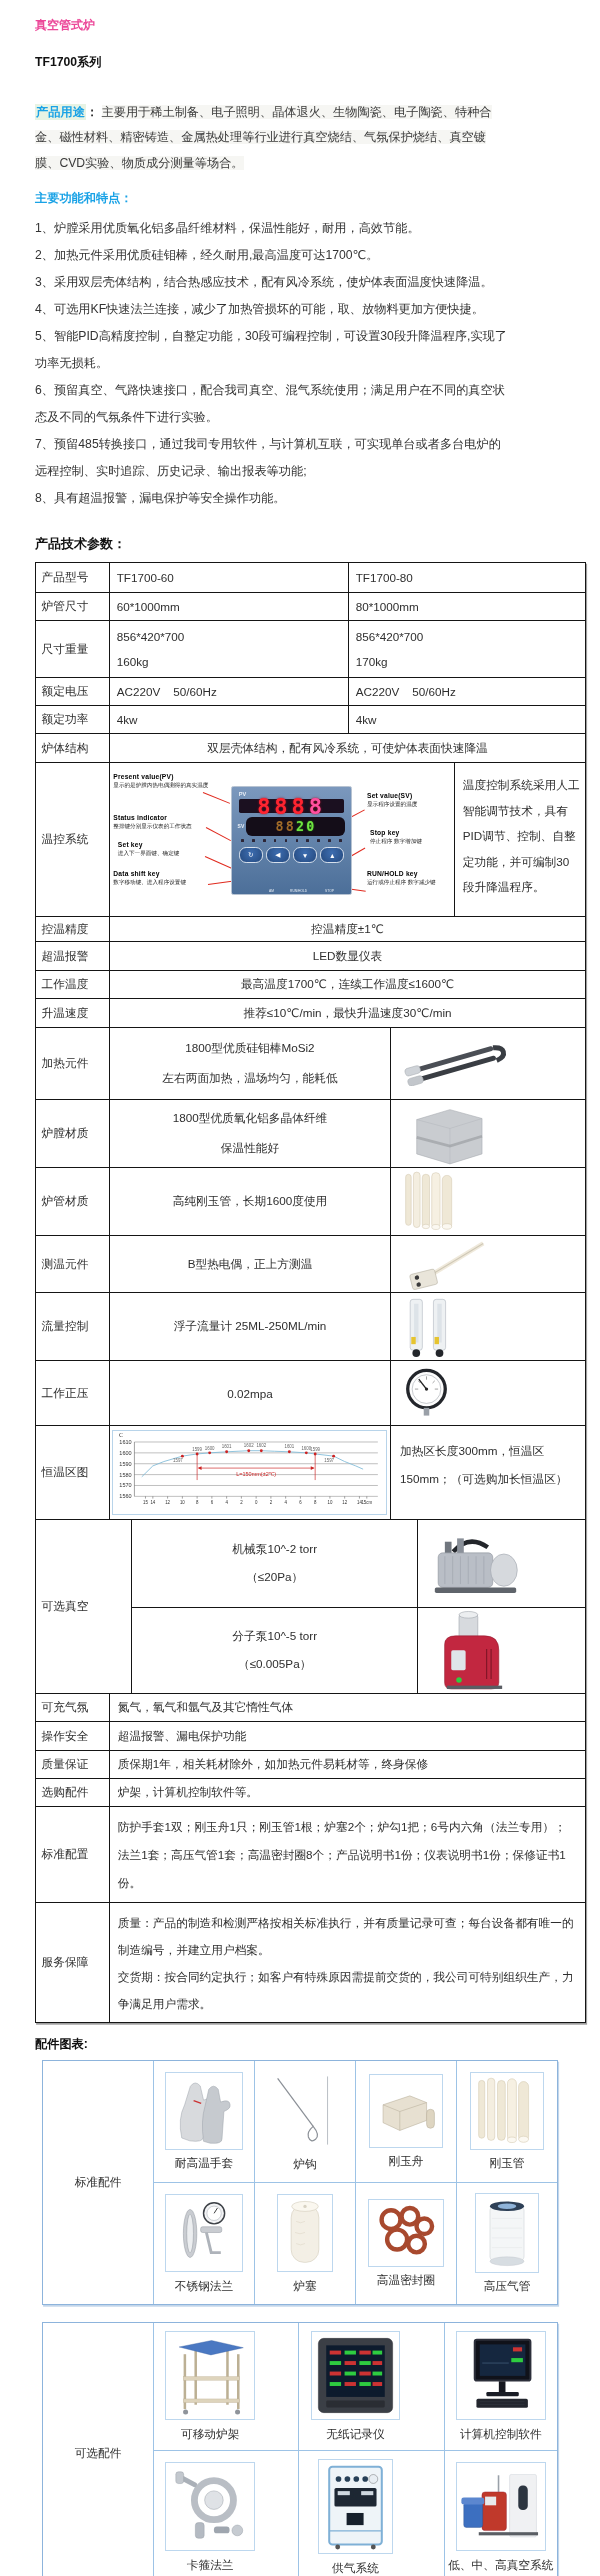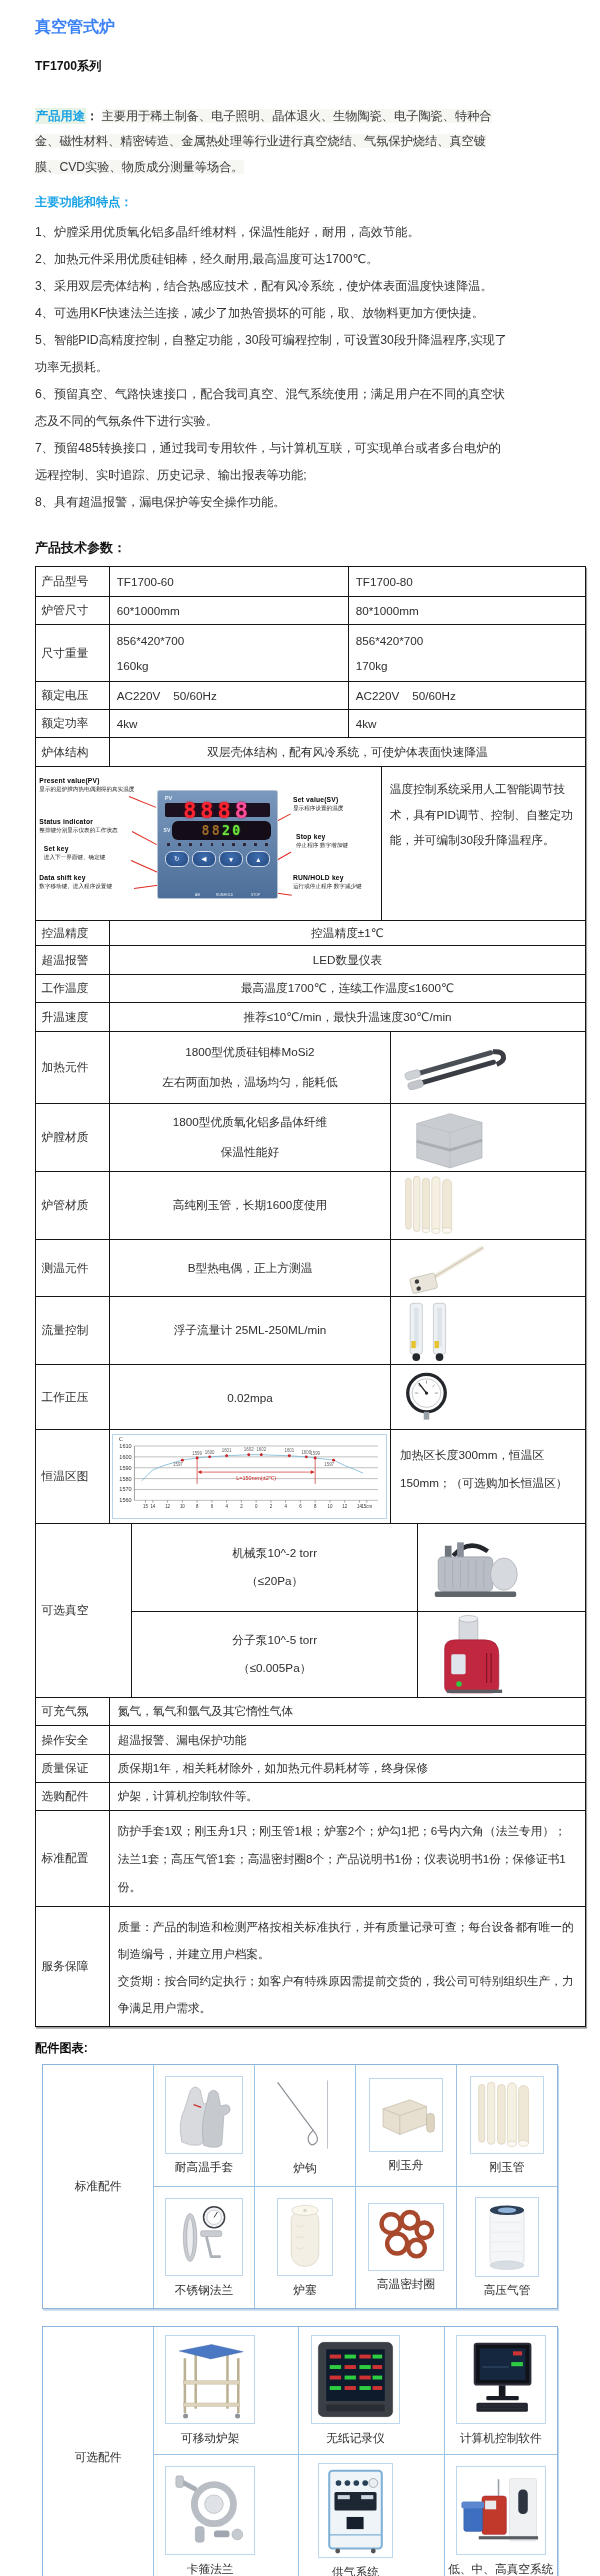--- a/index.html
+++ b/index.html
@@ -1,20 +1,20 @@
 <!DOCTYPE html>
 <html style="font-size:9px"><head>
 <meta charset="utf-8">
 <style>
   html,body{margin:0;padding:0;background:#ffffff;}
   body{width:600px;font-family:"Liberation Sans","DejaVu Sans",sans-serif;color:#2e2e2e;}
   .page{width:600px;padding:14.5px 0 22px 0;box-sizing:border-box;background:#fff;}
 
   
-  .h-title{font-size:16px;font-weight:bold;color:#3b82f6;margin:2.2px 0 0 35px;font-family:Liberation Serif, serif;}
+  .h-title{font-size:12px;font-weight:bold;color:#ec4899;margin:2.2px 0 0 35px;font-family:Liberation Serif, serif;}
   .h-series{font-size:12.2px;font-weight:bold;color:#111;margin:20px 0 0 35px;}
   .usage{margin:29px 0 0 35px;width:473px;font-size:12.2px;line-height:25.6px;color:#3a3a3a;}
   .usage-label{color:#19a2e6;font-weight:bold;background:#e7f3e4;padding:1.1px 1.1px;}
   .usage-colon{color:#333;font-weight:bold;}
   .usage-text{background:#f6f6f3;}
   .feat-heading{margin:13.3px 0 0 35px;font-size:12.2px;font-weight:bold;color:#19a2e6;}
   .feat-list{margin:7.8px 0 0 35px;width:474px;}
   .feat{font-size:12.2px;line-height:27px;color:#333;}
   .spec-heading{margin:23px 0 0 35px;font-size:13px;font-weight:bold;color:#111;}
   .acc-heading{margin:12.2px 0 0 35px;font-size:12.2px;font-weight:bold;color:#111;}
@@ -145,20 +145,21 @@
       <div class="cell v2">4kw</div>
       <div class="cell v3">4kw</div>
     </div>
 
     <div class="srow" style="min-height:28px">
       <div class="cell lab">炉体结构</div>
       <div class="cell merged">双层壳体结构，配有风冷系统，可使炉体表面快速降温</div>
     </div>
 
     <div class="srow" style="min-height:153px">
+      <div class="cell lab">温控系统</div>
       <div class="cell panelcol">
         <div class="ctrl">
           <div class="ctrl-note" style="left:3.3px;top:10px"><b>Present value(PV)</b><span>显示的是炉膛内热电偶测得的真实温度</span></div>
           <div class="ctrl-note" style="left:3.3px;top:51px"><b>Status indicator</b><span>整排键分别显示仪表的工作状态</span></div>
           <div class="ctrl-note" style="left:7.8px;top:78px"><b>Set key</b><span>进入下一界面键、确定键</span></div>
           <div class="ctrl-note" style="left:3.3px;top:107px"><b>Data shift key</b><span>数字移动键、进入程序设置键</span></div>
           <div class="ctrl-note" style="left:257px;top:29px"><b>Set value(SV)</b><span>显示程序设置的温度</span></div>
           <div class="ctrl-note" style="left:260px;top:66px"><b>Stop key</b><span>停止程序 数字增加键</span></div>
           <div class="ctrl-note" style="left:257px;top:107px"><b>RUN/HOLD key</b><span>运行或停止程序 数字减少键</span></div>
 

